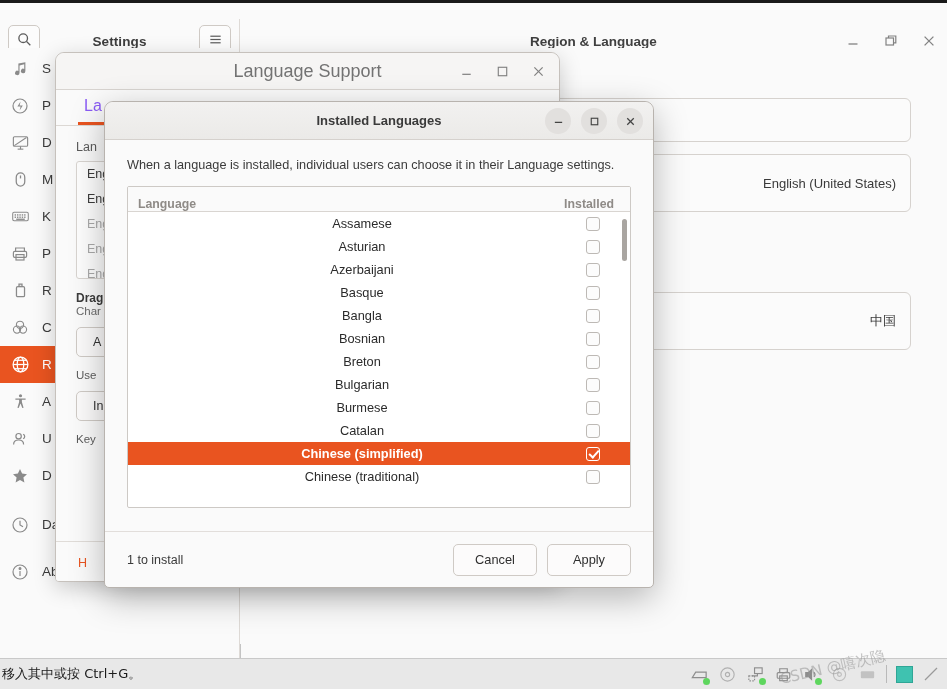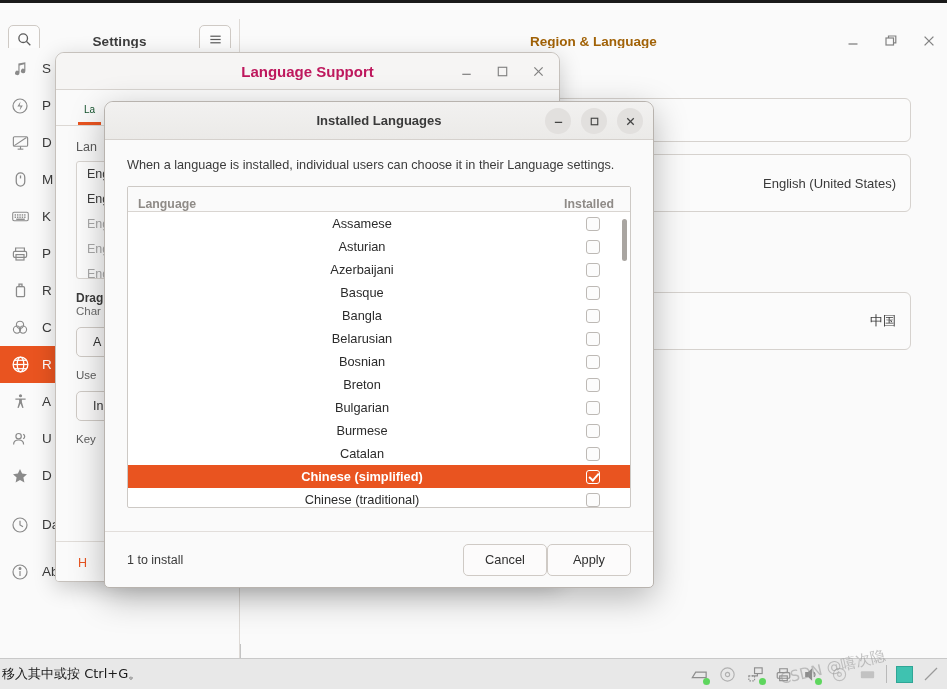--- a/index.html
+++ b/index.html
@@ -52,21 +52,21 @@
     border-radius: 5px;
     background: #fcfcfc;
     display: flex; align-items: center; justify-content: center;
     cursor: pointer;
   }
   .hb-title {
     font-size: 13.5px; font-weight: bold; color: #3d3d3d;
     letter-spacing: 0.1px;
   }
   .win-title-center {
-    font-size: 13.5px; font-weight: bold; color: #a16207;
+    font-size: 13.5px; font-weight: bold; color: #404040;
   }
   .win-ctrls {
     position: absolute; right: 10px; top: 0; height: 45px;
     display: flex; align-items: center; gap: 22px;
   }
   .wc { width: 16px; height: 16px; cursor: pointer; opacity: .75; }
 
   
   .sidebar {
     position: absolute; left: 0; top: 45px;
@@ -124,32 +124,32 @@
     box-shadow: 0 6px 22px rgba(0,0,0,.20);
     overflow: hidden;
   }
   .ls-header {
     height: 37px; background: #f6f5f4;
     border-bottom: 1px solid #d8d4d0;
     border-radius: 8px 8px 0 0;
     display: flex; align-items: center; justify-content: center;
     position: relative;
   }
-  .ls-title { font-size: 15px; font-weight: bold; color: #be185d; }
+  .ls-title { font-size: 18px; font-weight: normal; color: #737373; }
   .ls-ctrls { position: absolute; right: 12px; top: 0; height: 37px;
               display: flex; align-items: center; gap: 20px; }
   .ls-body { position: relative; height: 493px; background: #fafafa; }
 
   .ls-tabs {
     height: 36px; display: flex; align-items: flex-end;
     padding-left: 22px; border-bottom: 1px solid #dcd8d4;
     background: #fafafa;
   }
   .ls-tab {
-    font-size: 10px; color: #14532d; padding: 0 6px 7px 6px;
+    font-size: 16px; color: #8b5cf6; padding: 0 6px 7px 6px;
     border-bottom: 3px solid transparent; cursor: pointer;
   }
   .ls-tab.sel { border-bottom-color: #e95420; }
 
   .ls-inner { padding: 14px 20px 0 20px; }
   .ls-lbl { font-size: 12.5px; color: #5a5a5a; margin-bottom: 7px; }
   .ls-listbox {
     border: 1px solid #d8d4d0; border-radius: 3px;
     background: #fdfdfd; height: 118px; overflow: hidden;
   }
@@ -251,21 +251,21 @@
   .id-thumb {
     position: absolute; left: 0; top: 0;
     width: 5px; height: 42px; border-radius: 3px; background: #a9a5a1;
   }
   .id-foot {
     position: absolute; left: 0; bottom: 0; width: 100%; height: 56px;
     display: flex; align-items: center; padding: 0 22px;
     border-top: 1px solid #e2dedb;
   }
   .id-count { font-size: 12.5px; color: #3a3a3a; }
-  .id-actions { margin-left: auto; display: flex; }
+  .id-actions { margin-left: auto; display: flex; gap: 10px; }
   .dbtn {
     height: 32px; min-width: 84px; padding: 0 18px;
     border: 1px solid #cfcac5; border-radius: 5px;
     background: #fcfbfb; font-size: 12.8px; color: #2f2f2f;
     display: flex; align-items: center; justify-content: center;
     cursor: pointer;
   }
 
   
   .taskbar {
@@ -632,24 +632,20 @@
         </div>
         <div class="id-row">
           <span class="name">Basque</span>
           <span class="cbx"></span>
         </div>
         <div class="id-row">
           <span class="name">Bangla</span>
           <span class="cbx"></span>
         </div>
         <div class="id-row">
-          <span class="name">Belarusian</span>
-          <span class="cbx"></span>
-        </div>
-        <div class="id-row">
           <span class="name">Bosnian</span>
           <span class="cbx"></span>
         </div>
         <div class="id-row">
           <span class="name">Breton</span>
           <span class="cbx"></span>
         </div>
         <div class="id-row">
           <span class="name">Bulgarian</span>
           <span class="cbx"></span>

